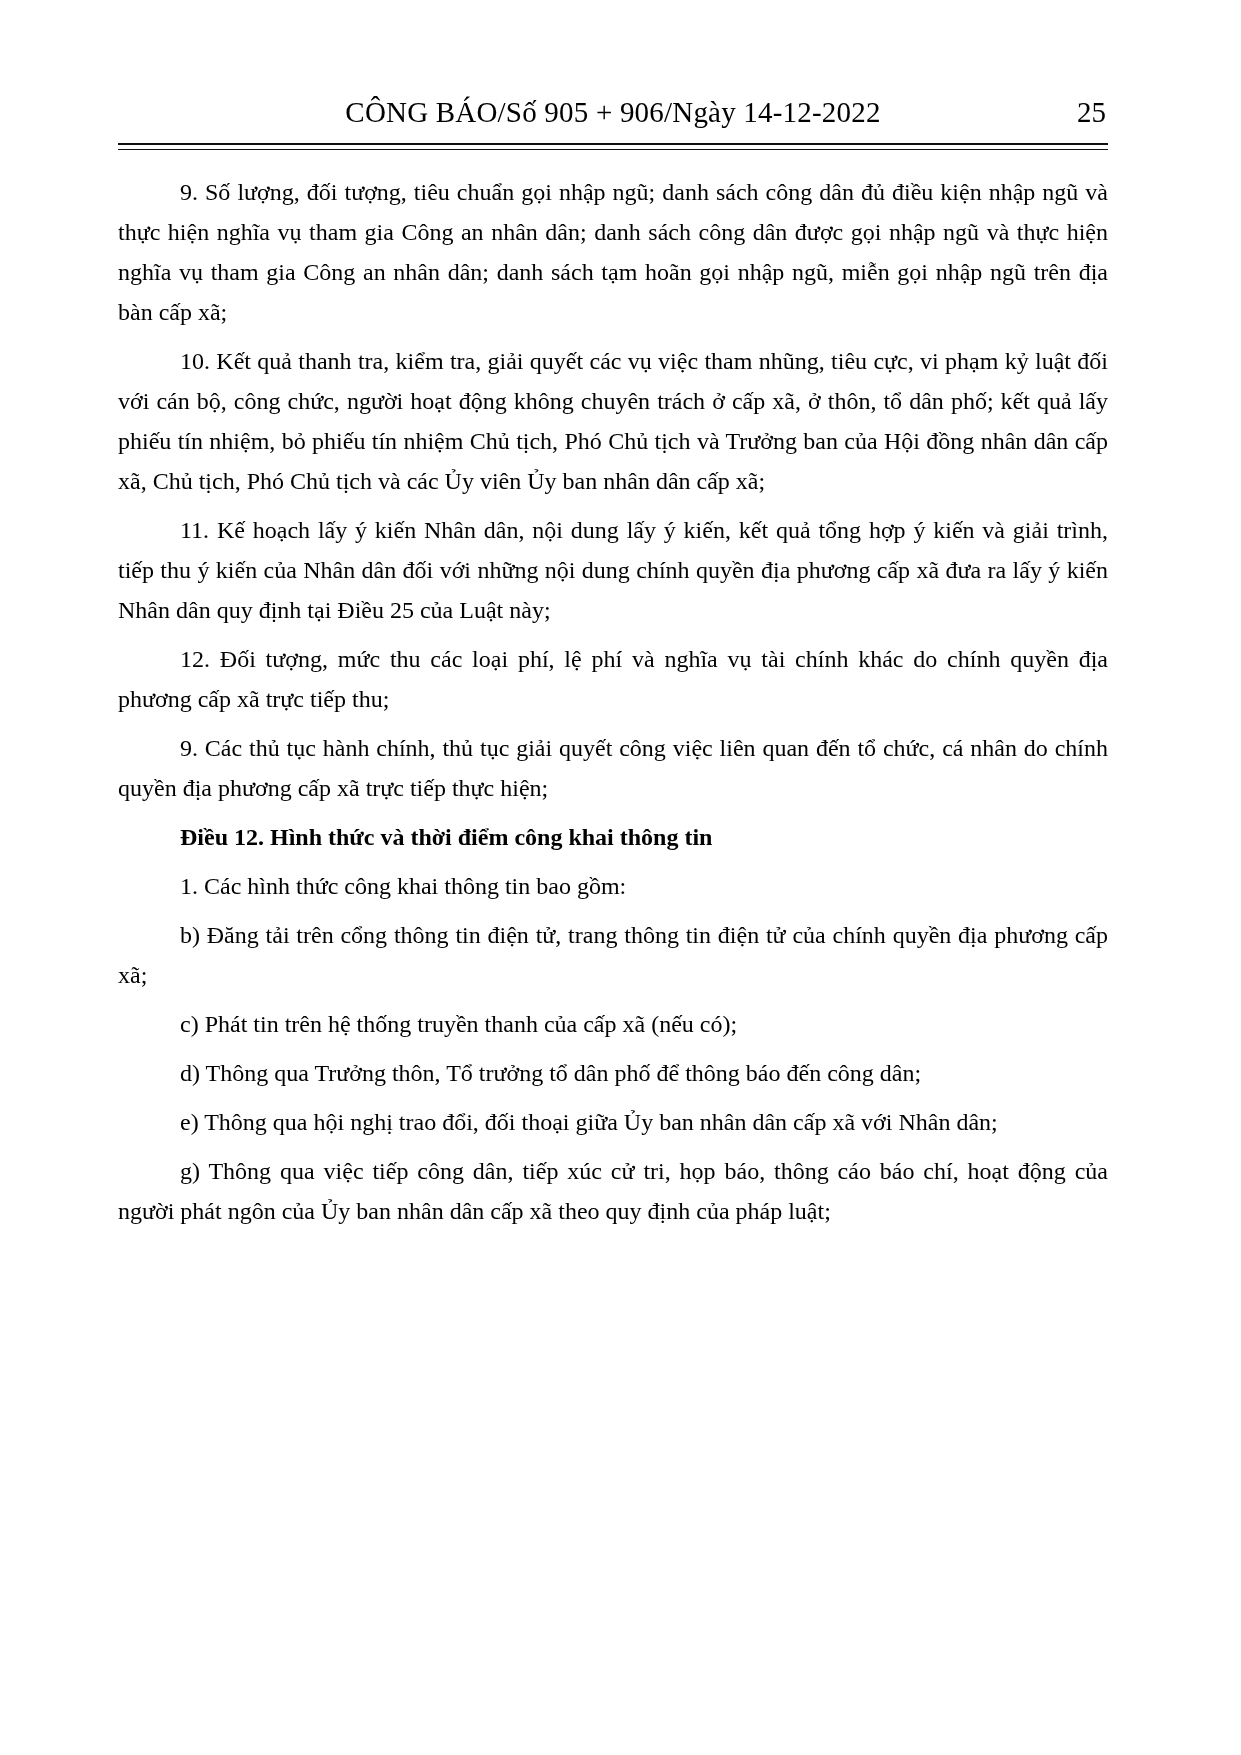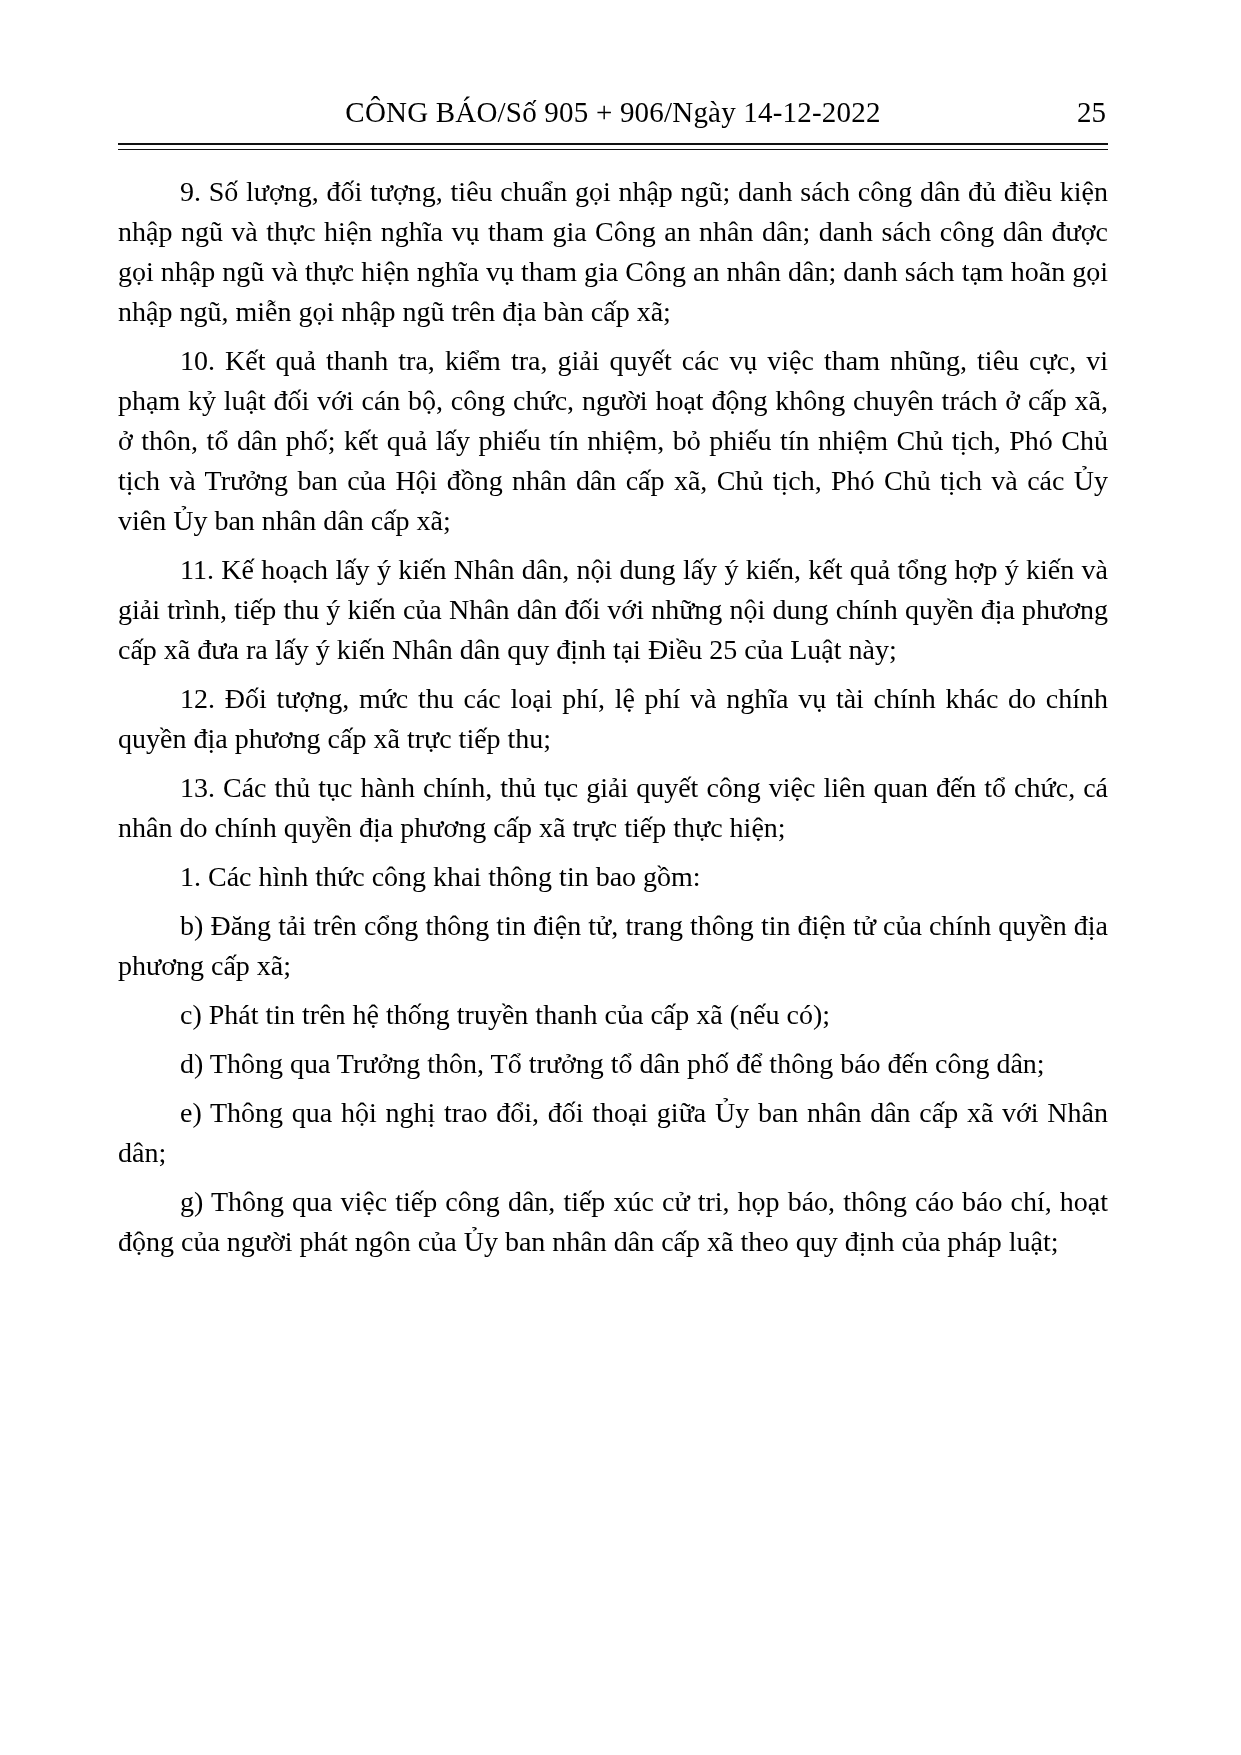--- a/index.html
+++ b/index.html
@@ -47,21 +47,21 @@
     width: 990px;
     height: 7px;
     border-top: 2.5px solid #111111;
     border-bottom: 1.5px solid #111111;
   }
   .doc-body {
     position: absolute;
     left: 118px;
     top: 172px;
     width: 990px;
-    font-size: 28px;
+    font-size: 24px;
     line-height: 40px;
     text-align: justify;
     text-justify: inter-word;
   }
   .doc-body p {
     margin: 0 0 9px 0;
     text-indent: 62px;
   }
   .doc-body p.article-heading {
     font-weight: bold;
@@ -77,21 +77,22 @@
     <div class="header-page-number">25</div>
   </header>
 
   <div class="header-rule"></div>
 
   <main class="doc-body">
     <p>9. Số lượng, đối tượng, tiêu chuẩn gọi nhập ngũ; danh sách công dân đủ điều kiện nhập ngũ và thực hiện nghĩa vụ tham gia Công an nhân dân; danh sách công dân được gọi nhập ngũ và thực hiện nghĩa vụ tham gia Công an nhân dân; danh sách tạm hoãn gọi nhập ngũ, miễn gọi nhập ngũ trên địa bàn cấp xã;</p>
     <p>10. Kết quả thanh tra, kiểm tra, giải quyết các vụ việc tham nhũng, tiêu cực, vi phạm kỷ luật đối với cán bộ, công chức, người hoạt động không chuyên trách ở cấp xã, ở thôn, tổ dân phố; kết quả lấy phiếu tín nhiệm, bỏ phiếu tín nhiệm Chủ tịch, Phó Chủ tịch và Trưởng ban của Hội đồng nhân dân cấp xã, Chủ tịch, Phó Chủ tịch và các Ủy viên Ủy ban nhân dân cấp xã;</p>
     <p>11. Kế hoạch lấy ý kiến Nhân dân, nội dung lấy ý kiến, kết quả tổng hợp ý kiến và giải trình, tiếp thu ý kiến của Nhân dân đối với những nội dung chính quyền địa phương cấp xã đưa ra lấy ý kiến Nhân dân quy định tại Điều 25 của Luật này;</p>
     <p>12. Đối tượng, mức thu các loại phí, lệ phí và nghĩa vụ tài chính khác do chính quyền địa phương cấp xã trực tiếp thu;</p>
-    <p>13. Các thủ tục hành chính, thủ tục giải quyết công việc liên quan đến tổ chức, cá nhân do chính quyền địa phương cấp xã trực tiếp thực hiện;</p>
+    <p>9. Các thủ tục hành chính, thủ tục giải quyết công việc liên quan đến tổ chức, cá nhân do chính quyền địa phương cấp xã trực tiếp thực hiện;</p>
+    <p class="article-heading">Điều 12. Hình thức và thời điểm công khai thông tin</p>
     <p>1. Các hình thức công khai thông tin bao gồm:</p>
     <p>b) Đăng tải trên cổng thông tin điện tử, trang thông tin điện tử của chính quyền địa phương cấp xã;</p>
     <p>c) Phát tin trên hệ thống truyền thanh của cấp xã (nếu có);</p>
     <p>d) Thông qua Trưởng thôn, Tổ trưởng tổ dân phố để thông báo đến công dân;</p>
     <p>e) Thông qua hội nghị trao đổi, đối thoại giữa Ủy ban nhân dân cấp xã với Nhân dân;</p>
     <p>g) Thông qua việc tiếp công dân, tiếp xúc cử tri, họp báo, thông cáo báo chí, hoạt động của người phát ngôn của Ủy ban nhân dân cấp xã theo quy định của pháp luật;</p>
   </main>
 
 </div>
 

